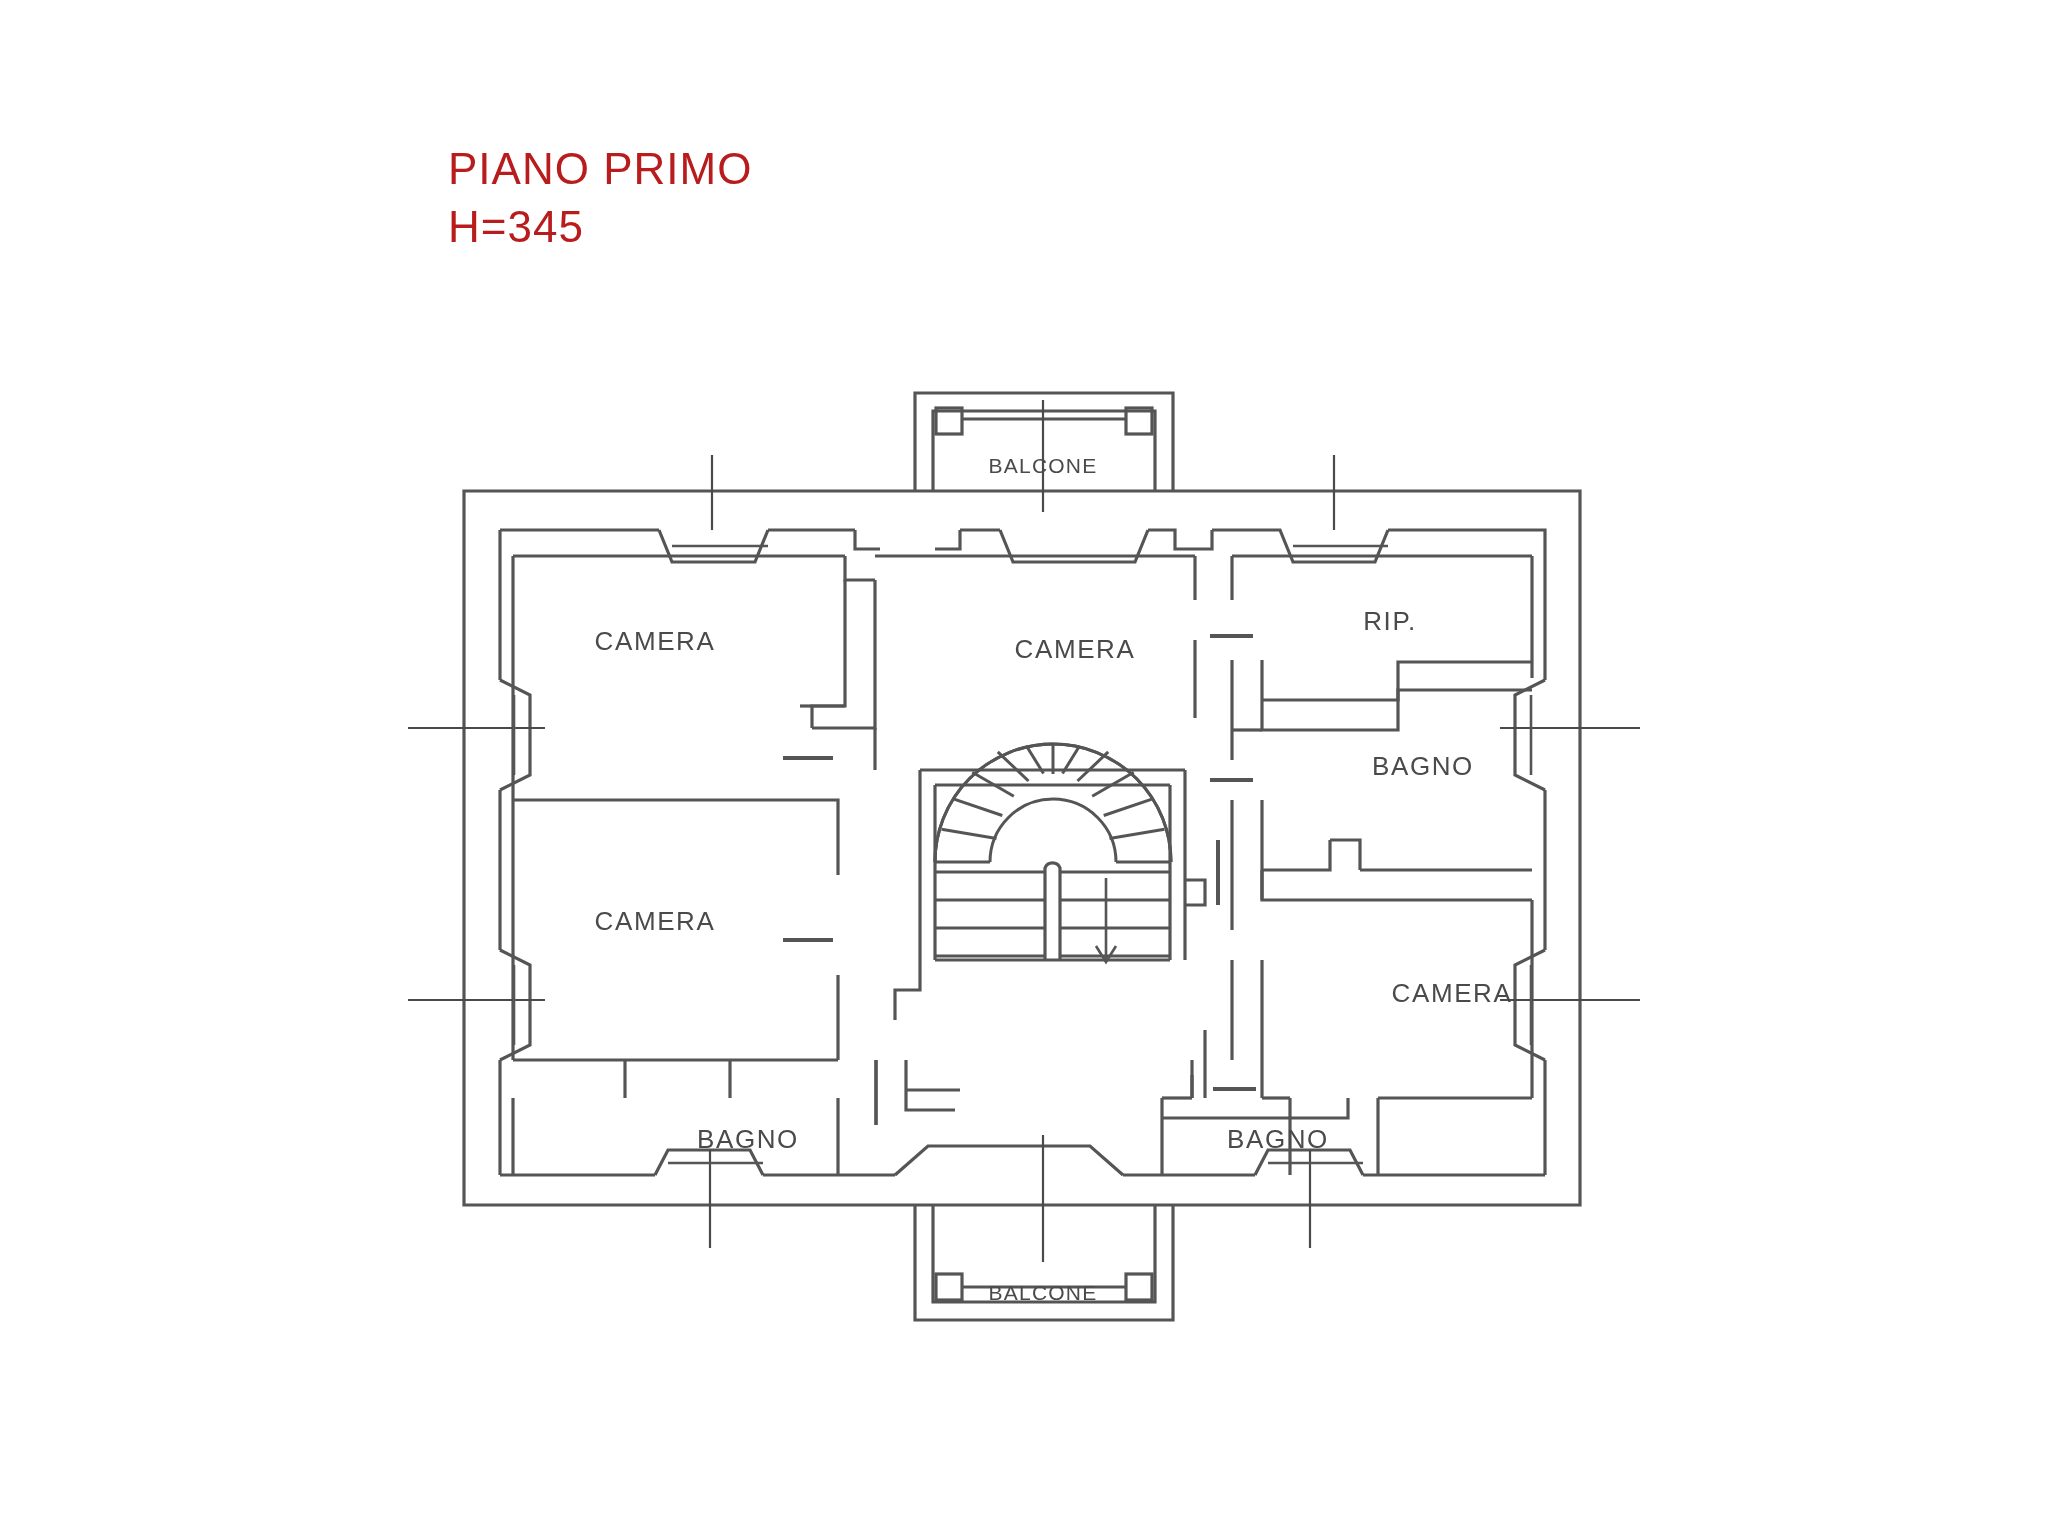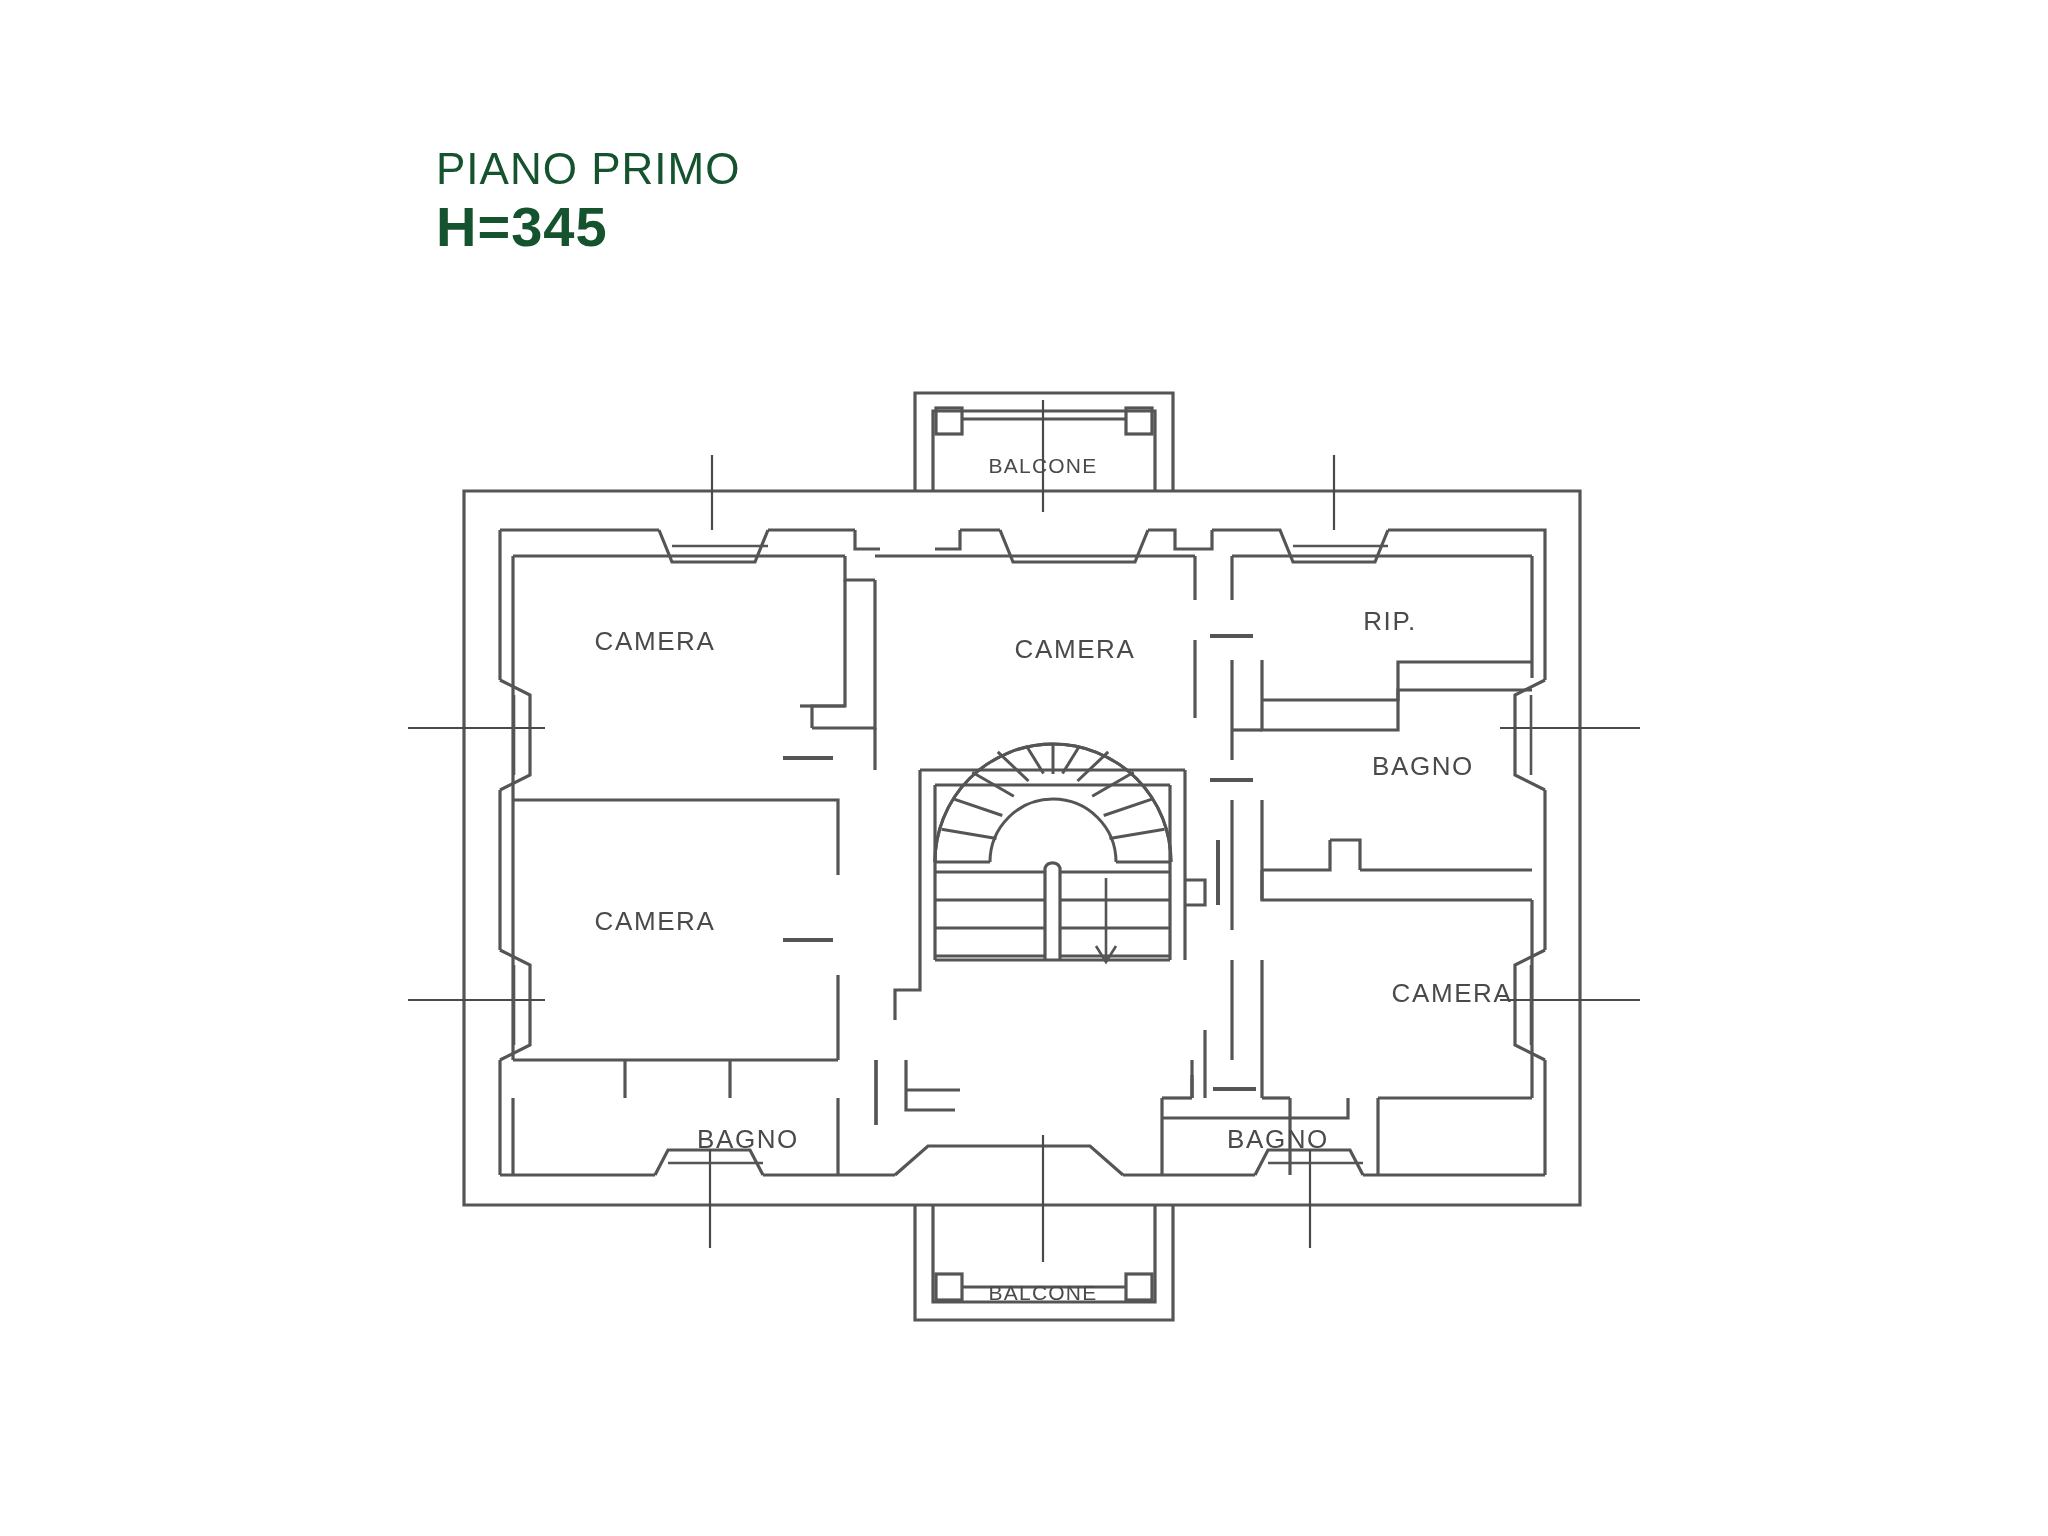--- a/index.html
+++ b/index.html
@@ -15,35 +15,35 @@
     position: relative;
   }
   #plan-root {
     position: absolute;
     left: 0; top: 0;
     width: 2048px;
     height: 1536px;
   }
   #title-block {
     position: absolute;
-    left: 436px;
+    left: 448px;
     top: 140px;
-    color: #14532d;
+    color: #b91c1c;
     letter-spacing: 1px;
   }
   #title-block .line1 {
     font-size: 44px;
     line-height: 58px;
     font-weight: 400;
     white-space: nowrap;
   }
   #title-block .line2 {
-    font-size: 56px;
+    font-size: 44px;
     line-height: 58px;
-    font-weight: 700;
+    font-weight: 400;
     white-space: nowrap;
   }
   svg#drawing {
     position: absolute;
     left: 0;
     top: 0;
     width: 2048px;
     height: 1536px;
   }
   .room-label {

